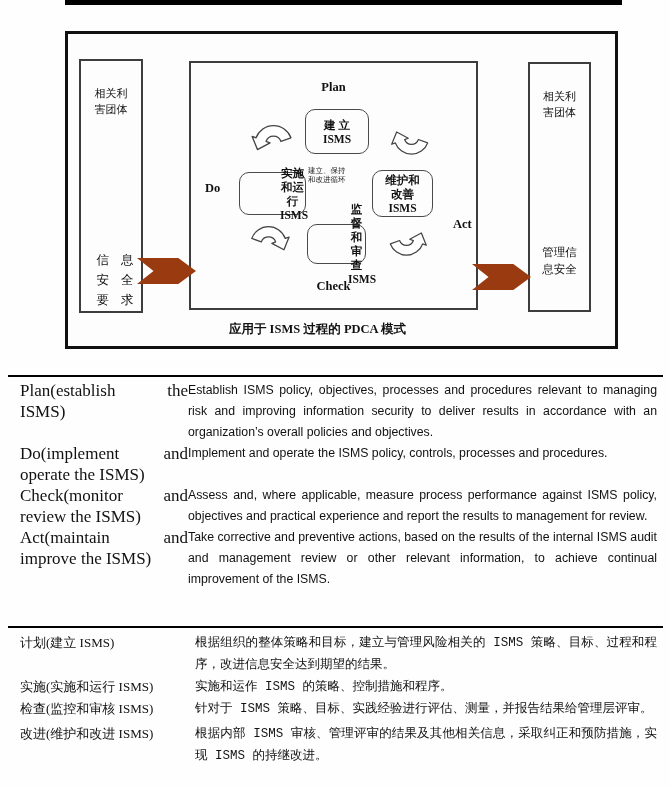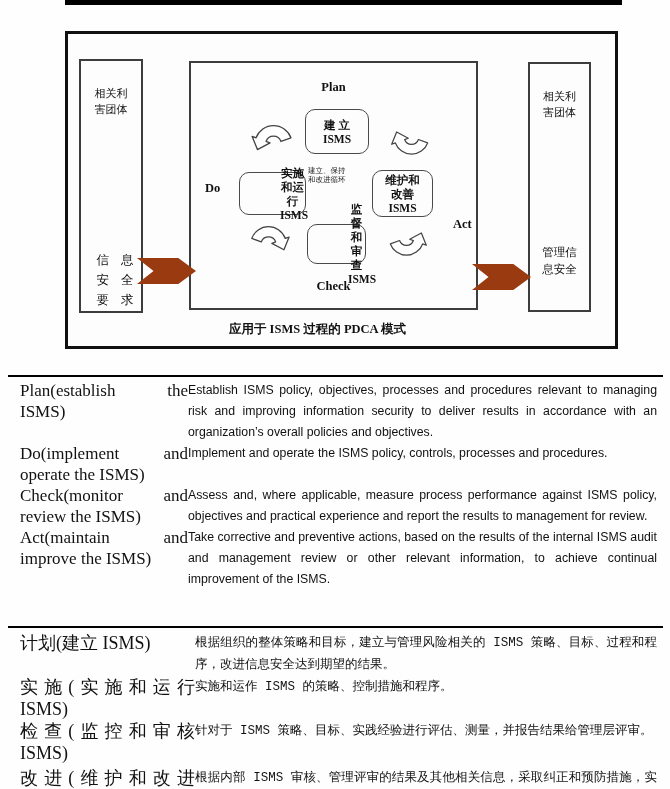--- a/index.html
+++ b/index.html
@@ -60,21 +60,21 @@
   .rule-mid    { top:626px; height:2px; }
 
   .def-table { position:absolute; left:8px; width:655px; }
   .table-en { top:380px; }
   .table-zh { top:632px; }
   .drow { display:flex; }
   .dterm { flex:0 0 180px; padding-left:12px; text-align:justify; }
   .ddef  { flex:1; padding-right:6px; text-align:justify; }
   .table-en .dterm { font-family:"Liberation Serif", serif; font-size:17px; line-height:21px; }
   .table-en .ddef  { font-family:"Liberation Sans", sans-serif; font-size:12.3px; line-height:21px; }
-  .table-zh .dterm { flex-basis:187px; font-family:"Liberation Serif", serif; font-size:18px; line-height:22px; }
+  .table-zh .dterm { flex-basis:187px; font-family:"Liberation Serif", serif; font-size:13px; line-height:22px; }
   .table-zh .ddef  { font-family:Liberation Mono, monospace; font-size:12.5px; line-height:22px; }
   .table-zh .drow-4 { margin-top:3px; }
 </style>
 </head>
 <body>
 
 <div class="page">
 
   <div class="top-rule"></div>
 

